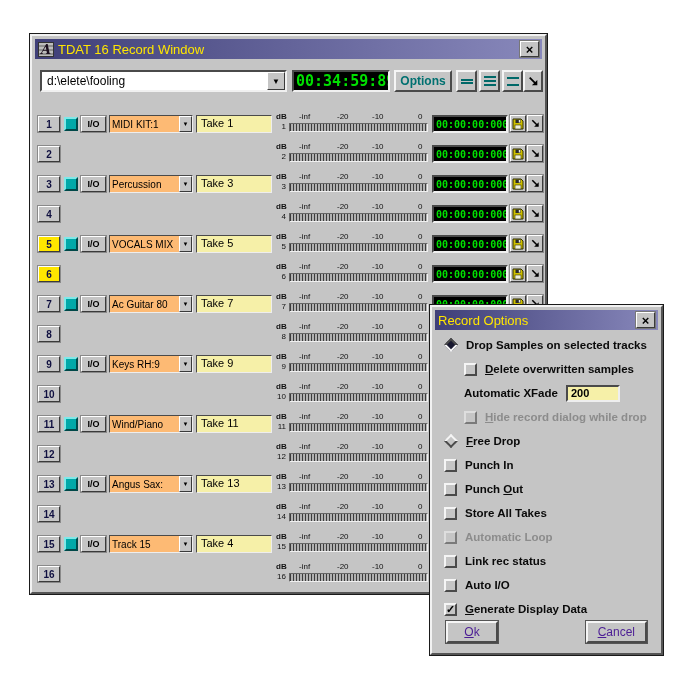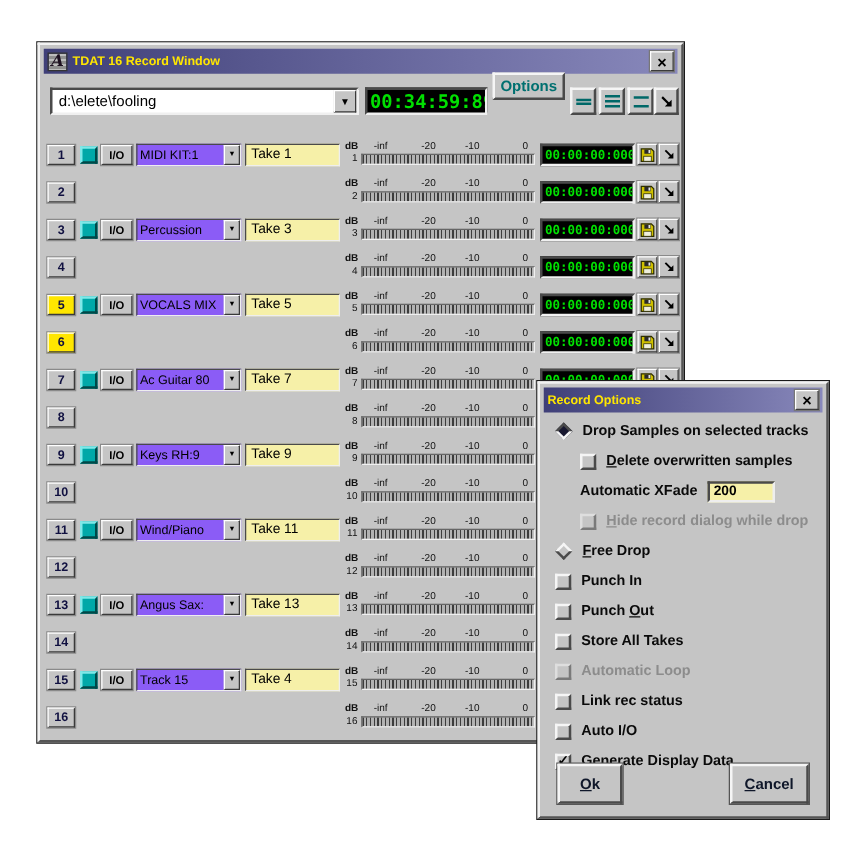--- a/index.html
+++ b/index.html
@@ -6,48 +6,48 @@
   html,body{width:680px;height:680px;}
   body{background:#ffffff;font-family:"Liberation Sans",sans-serif;position:relative;overflow:hidden;}
   button{font-family:inherit;cursor:default;}
   u{text-decoration:underline;}
 
   .win{position:absolute;background:#c5c5c5;border:2px solid;border-color:#f2f2f2 #555 #555 #f2f2f2;box-shadow:0 0 0 1px #1a1a1a;}
   .main-window{left:30px;top:34px;width:517px;height:560px;z-index:1;}
   .dialog{left:430px;top:305px;width:233px;height:350px;z-index:10;}
 
   .titlebar{position:absolute;left:3px;right:3px;top:3px;height:20px;background:linear-gradient(90deg,#3f3f78,#8888bb);display:flex;align-items:center;padding:0 3px;gap:4px;}
-  .titlebar .title{color:#ffe600;font-size:10px;font-weight:bold;white-space:nowrap;}
+  .titlebar .title{color:#ffe600;font-size:13px;font-weight:normal;white-space:nowrap;}
   .close-btn{margin-left:auto;width:19px;height:16px;background:#c5c5c5;border:1px solid;border-color:#fff #3a3a3a #3a3a3a #fff;box-shadow:0 0 0 1px #777;font-size:13px;font-weight:bold;line-height:1;display:flex;align-items:center;justify-content:center;color:#000;padding:0;}
   .app-icon{width:16px;height:15px;background:repeating-linear-gradient(180deg,#bdbdbd 0 2px,#8f8f8f 2px 4px);color:#1d1020;font-family:"DejaVu Serif",serif;font-style:italic;font-weight:bold;font-size:13px;line-height:14px;text-align:center;border:1px solid #333;flex:0 0 auto;}
 
   
   .combo{position:absolute;left:8px;top:34px;width:247px;height:22px;background:#fff;border:2px solid;border-color:#4a4a4a #f0f0f0 #f0f0f0 #4a4a4a;display:flex;align-items:center;}
   .combo-text{flex:1;font-size:12px;padding:0 5px;color:#000;white-space:nowrap;overflow:hidden;}
   .combo-btn{width:18px;height:100%;background:#c5c5c5;border:1px solid;border-color:#fff #3a3a3a #3a3a3a #fff;font-size:8px;color:#000;display:flex;align-items:center;justify-content:center;padding:0;}
   .lcd{background:#000;color:#00e000;font-family:"DejaVu Sans Mono",monospace;font-weight:bold;border:2px solid;border-color:#4a4a4a #f0f0f0 #f0f0f0 #4a4a4a;display:flex;align-items:center;padding:0 2px;white-space:nowrap;overflow:hidden;}
   .main-lcd{position:absolute;left:260px;top:34px;width:98px;height:22px;font-size:15px;}
   .btn{background:#c5c5c5;border:2px solid;border-color:#f5f5f5 #4a4a4a #4a4a4a #f5f5f5;display:flex;align-items:center;justify-content:center;padding:0;}
-  .options-btn{position:absolute;left:362px;top:22px;width:58px;height:22px;color:#007070;font-weight:bold;font-size:12px;}
+  .options-btn{position:absolute;left:362px;top:34px;width:58px;height:22px;color:#007070;font-weight:bold;font-size:12px;}
   .tool-btn{position:absolute;top:34px;width:21px;height:22px;}
   .t1{left:424px;} .t2{left:447px;} .t3{left:470px;} .t4{left:491px;width:20px;}
   .bars{display:flex;flex-direction:column;width:12px;}
   .bars i{display:block;height:2px;background:#006868;}
   .bars.tight i + i{margin-top:1px;}
   .bars.mid i + i{margin-top:2px;}
   .bars.spread i + i{margin-top:5px;}
 
   
   .rows-host{position:absolute;left:6px;right:6px;top:0;bottom:0;}
   .track-row{position:absolute;left:0;width:505px;height:28px;}
   .num-btn{position:absolute;left:0;top:6px;width:22px;height:16px;background:#c5c5c5;border:1px solid;border-color:#fff #3a3a3a #3a3a3a #fff;box-shadow:0 0 0 1px #8a8a8a;font-size:10px;font-weight:bold;color:#101040;text-align:center;padding:0;}
   .track-row.selected .num-btn{background:#ffe600;}
   .rec-btn{position:absolute;left:26px;top:7px;width:14px;height:14px;background:#00a8a8;border:2px solid;border-color:#7fe8e8 #004848 #004848 #7fe8e8;}
   .io-btn{position:absolute;left:43px;top:6px;width:25px;height:16px;background:#c5c5c5;border:1px solid;border-color:#fff #3a3a3a #3a3a3a #fff;box-shadow:0 0 0 1px #8a8a8a;font-size:9px;font-weight:bold;padding:0;}
-  .name-combo{position:absolute;left:71px;top:5px;width:84px;height:18px;background:#8b5cf6;border:1px solid;border-color:#4a4a4a #eee #eee #4a4a4a;display:flex;align-items:center;}
+  .name-combo{position:absolute;left:71px;top:5px;width:84px;height:18px;background:#fdba74;border:1px solid;border-color:#4a4a4a #eee #eee #4a4a4a;display:flex;align-items:center;}
   .name-text{flex:1;font-size:10px;padding:0 2px;white-space:nowrap;overflow:hidden;}
   .combo-arrow{width:13px;height:100%;background:#c5c5c5;border:1px solid;border-color:#fff #3a3a3a #3a3a3a #fff;font-size:6px;display:flex;align-items:center;justify-content:center;flex:0 0 auto;}
   .take-field{position:absolute;left:158px;top:5px;width:76px;height:18px;background:#f6f0a8;border:1px solid;border-color:#4a4a4a #eee #eee #4a4a4a;font-size:11px;padding:1px 4px;white-space:nowrap;overflow:hidden;}
   .meter{position:absolute;left:237px;top:2px;width:155px;height:24px;font-size:8px;color:#111;}
   .meter span{position:absolute;}
   .m-db{left:1px;top:0;font-weight:bold;}
   .m-inf{left:24px;top:0;}
   .m-20{left:62px;top:0;}
   .m-10{left:97px;top:0;}
   .m-0{left:143px;top:0;}
@@ -63,21 +63,21 @@
   .opt{display:flex;align-items:center;height:24px;padding-left:8px;gap:8px;font-size:11.5px;font-weight:bold;color:#0a0a0a;}
   .opt.indent{padding-left:28px;}
   .opt.disabled{color:#8c8c8c;}
   .ctrl{flex:0 0 auto;}
   .ctrl.checkbox{width:13px;height:13px;background:#c5c5c5;border:2px solid;border-color:#f5f5f5 #4a4a4a #4a4a4a #f5f5f5;font-size:11px;line-height:9px;text-align:center;color:#000;font-weight:bold;}
   .opt.disabled .ctrl.checkbox{border-color:#dedede #7a7a7a #7a7a7a #dedede;}
   .ctrl.radio{width:10px;height:10px;margin:0 2px;transform:rotate(45deg);background:#c5c5c5;border:2px solid;border-color:#f5f5f5 #4a4a4a #4a4a4a #f5f5f5;}
   .ctrl.radio.checked{background:#181830;border-color:#4a4a4a #f5f5f5 #f5f5f5 #4a4a4a;}
   .xfade-field{width:54px;height:17px;background:#f6f0a8;border:2px solid;border-color:#4a4a4a #eee #eee #4a4a4a;font-size:11px;font-weight:bold;font-family:inherit;padding:0 3px;}
   .dlg-buttons{position:absolute;left:14px;right:14px;bottom:10px;display:flex;justify-content:space-between;}
-  .dlg-btn{min-width:52px;height:32px;background:#c5c5c5;border:2px solid;border-color:#f5f5f5 #4a4a4a #4a4a4a #f5f5f5;box-shadow:0 0 0 1px #555;font-size:12px;font-weight:bold;color:#0f172a;padding:0 10px;}
+  .dlg-btn{min-width:52px;height:22px;background:#c5c5c5;border:2px solid;border-color:#f5f5f5 #4a4a4a #4a4a4a #f5f5f5;box-shadow:0 0 0 1px #555;font-size:12px;font-weight:normal;color:#4c1d95;padding:0 10px;}
 </style>
 </head>
 <body>
 
 <div class="win main-window">
   <div class="titlebar">
     <span class="app-icon">A</span>
     <span class="title">TDAT 16 Record Window</span>
     <button class="close-btn">×</button>
   </div>

